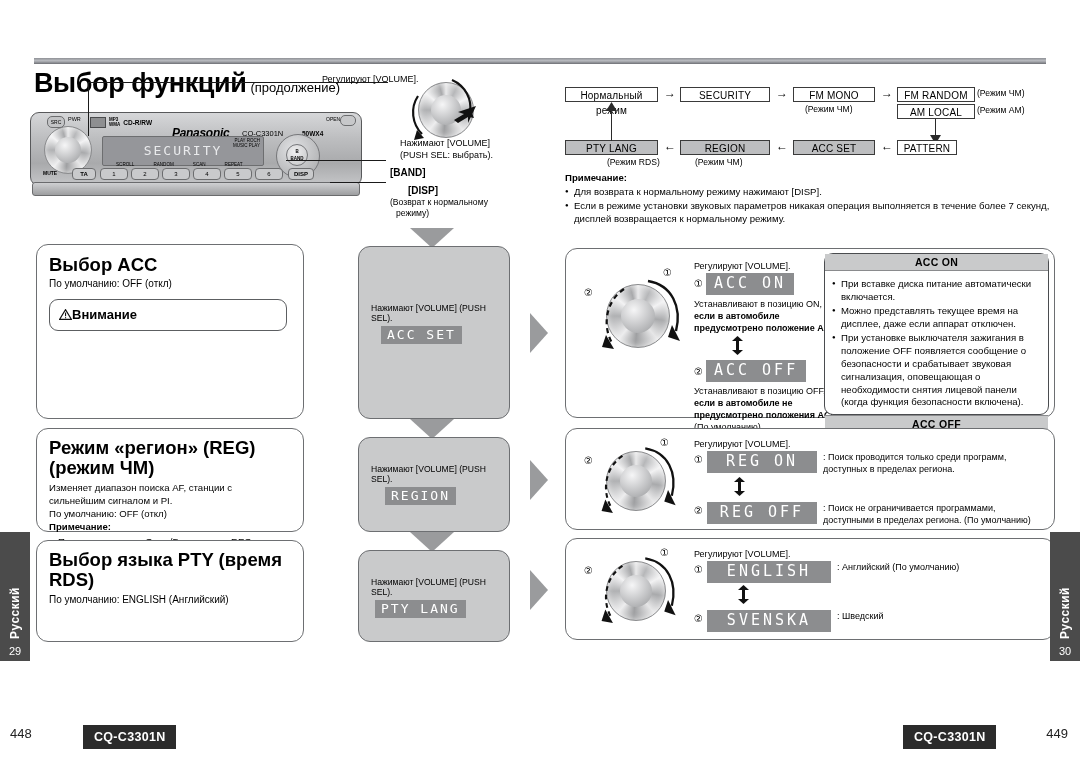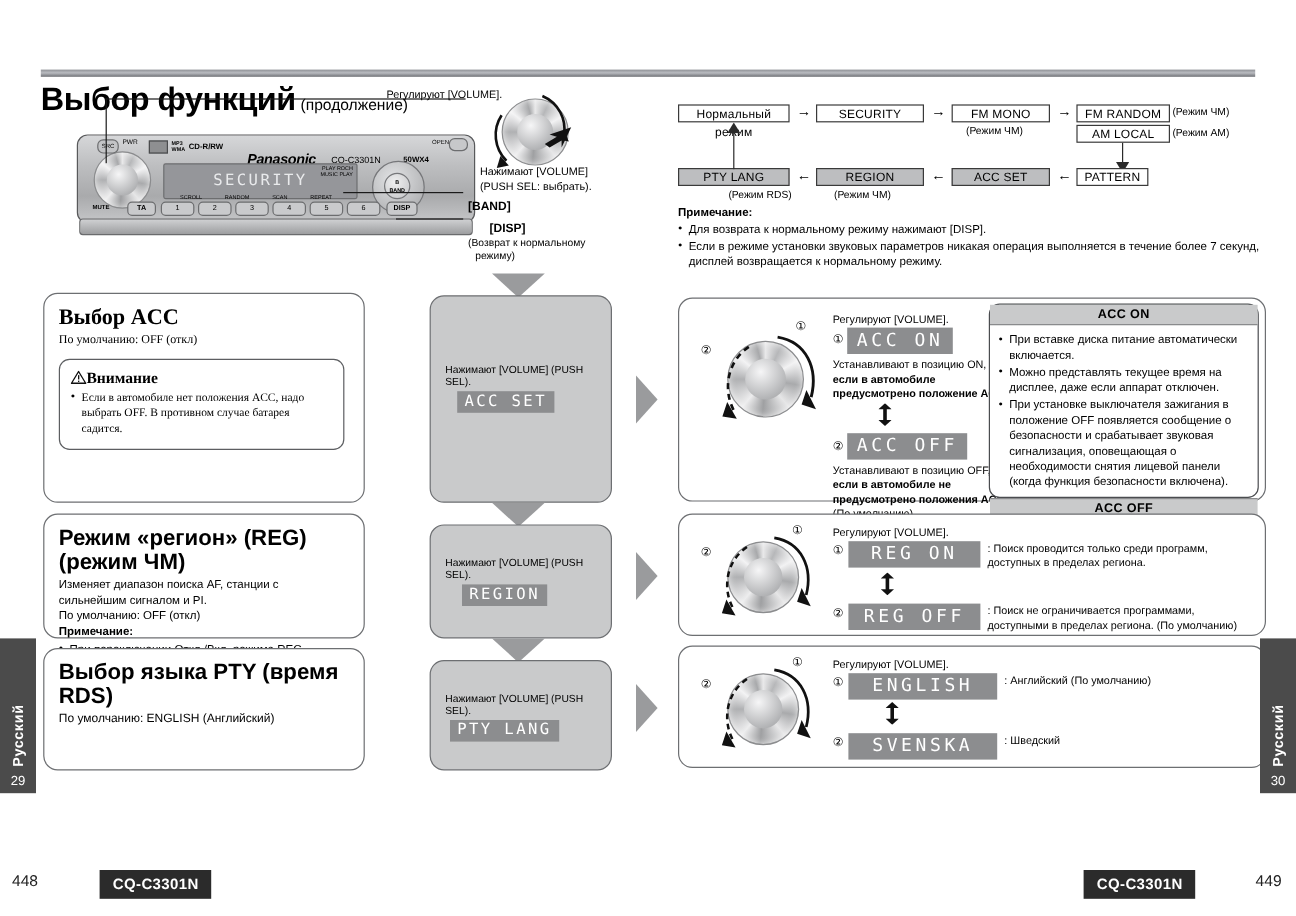--- a/index.html
+++ b/index.html
@@ -187,21 +187,21 @@
   .leader { position: absolute; background: #1a1a1a; }
 </style>
 </head>
 <body>
 
 <div id="header-title">
   <span>Выбор функций</span><span class="cont">(продолжение)</span>
 </div>
 <div id="header-rule"></div>
 
-<div style="position:absolute;left:64px;top:112px;width:330px;height:85px;">
+<div style="position:absolute;left:30px;top:112px;width:330px;height:85px;">
 
   <div style="position:absolute;left:0;top:0;width:330px;height:72px;border:1.6px solid #58595b;border-radius:9px;
               background:linear-gradient(to bottom,#d6d7d9 0%,#bdbec0 35%,#a9aaac 70%,#c5c6c8 100%);"></div>
   <div style="position:absolute;left:2px;top:70px;width:326px;height:12px;border:1.2px solid #6a6b6d;border-radius:3px;
               background:linear-gradient(to bottom,#cfd0d2,#9d9ea0);"></div>
 
   <div class="knob" style="left:14px;top:14px;width:46px;height:46px;"></div>
 
   <div style="position:absolute;left:142px;top:14px;font-size:12px;font-weight:bold;font-style:italic;letter-spacing:-0.3px;">Panasonic</div>
   <div style="position:absolute;left:212px;top:17px;font-size:7.5px;">CQ-C3301N</div>
@@ -320,34 +320,31 @@
 
 <div style="position:absolute;left:565px;top:172px;width:490px;">
   <div class="bold-lbl" style="font-size:9.6px;">Примечание:</div>
   <ul class="bul">
     <li>Для возврата к нормальному режиму нажимают [DISP].</li>
     <li>Если в режиме установки звуковых параметров никакая операция выполняется в течение более 7 секунд, дисплей возвращается к нормальному режиму.</li>
   </ul>
 </div>
 
 <div class="panel" style="left:36px;top:244px;width:268px;height:175px;">
-  <div style="padding:10px 12px 0 12px;font-family:Liberation Serif, serif;">
+  <div style="padding:10px 12px 0 12px;">
     <div class="sec-title">Выбор ACC</div>
     <div class="sec-sub">По умолчанию: OFF (откл)</div>
     <div class="caution-box" style="margin-top:10px;width:238px;">
       <div class="caution-title">
         <svg width="13" height="11" viewBox="0 0 13 11" style="vertical-align:-1px;">
           <polygon points="6.5,0.6 12.4,10.4 0.6,10.4" fill="none" stroke="#111" stroke-width="1.1"></polygon>
           <rect x="6" y="3.6" width="1.1" height="3.6" fill="#111"></rect>
           <rect x="6" y="8.2" width="1.1" height="1.1" fill="#111"></rect>
         </svg><span>Внимание</span>
       </div>
-      <ul class="bul">
-        <li>Если в автомобиле нет положения ACC, надо выбрать OFF.  В противном случае батарея садится.</li>
-      </ul>
     </div>
   </div>
 </div>
 
 <div class="panel" style="left:36px;top:428px;width:268px;height:104px;">
   <div style="padding:9px 12px 0 12px;">
     <div class="sec-title">Режим «регион» (REG) (режим ЧМ)</div>
     <div class="body-txt" style="margin-top:3px;">Изменяет диапазон поиска AF, станции с сильнейшим сигналом и PI.</div>
     <div class="body-txt">По умолчанию: OFF (откл)</div>
     <div class="body-txt bold-lbl">Примечание:</div>

